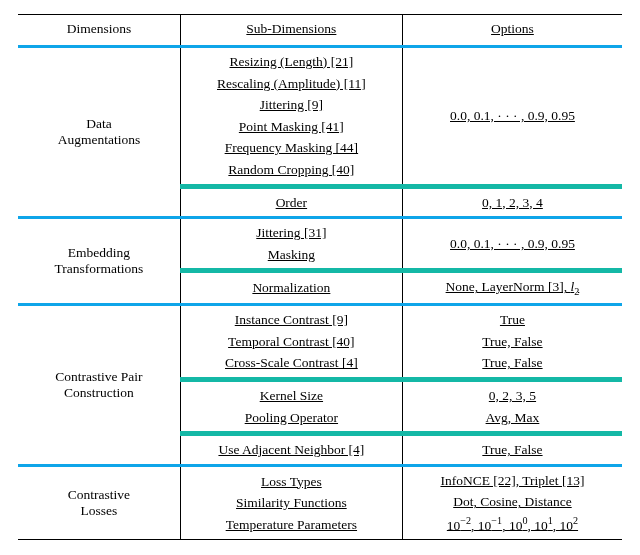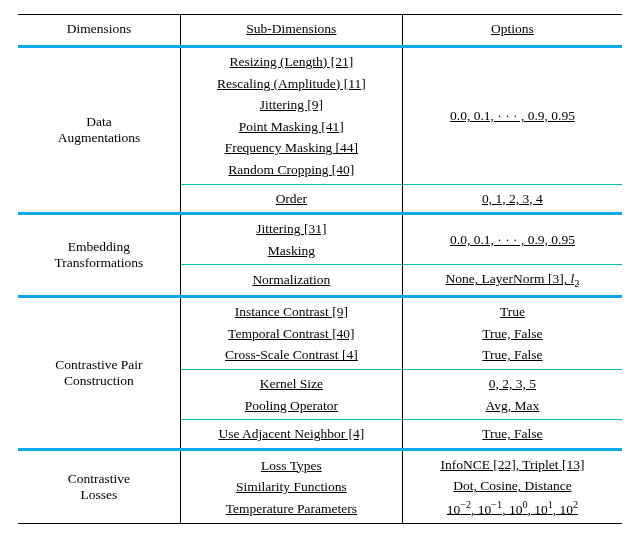--- a/index.html
+++ b/index.html
@@ -25,21 +25,21 @@
     padding-top: 6px;
     padding-bottom: 8px;
   }
   .col-dim { width: 150px; text-align: center; }
   .col-sub { width: 220px; }
   .col-opt { width: 220px; }
   
   .top-rule td { border-top: 1.6px solid #000; }
   .bot-rule td { border-bottom: 1.6px solid #000; }
   .mid-rule td { border-top: 3px solid #0ea5e9; }
-  .sub-rule { border-top: 1px solid #14b8a6; }
+  .sub-rule { border-top: 5px solid #14b8a6; }
   
   .vl { border-left: 1px solid #000; text-decoration: underline; }
   .sub-cell { line-height: 1.6; }
   .opt-cell { line-height: 1.6; }
   sub { font-size: 0.75em; }
   sup { font-size: 0.75em; }
 </style>
 </head>
 <body>
 

